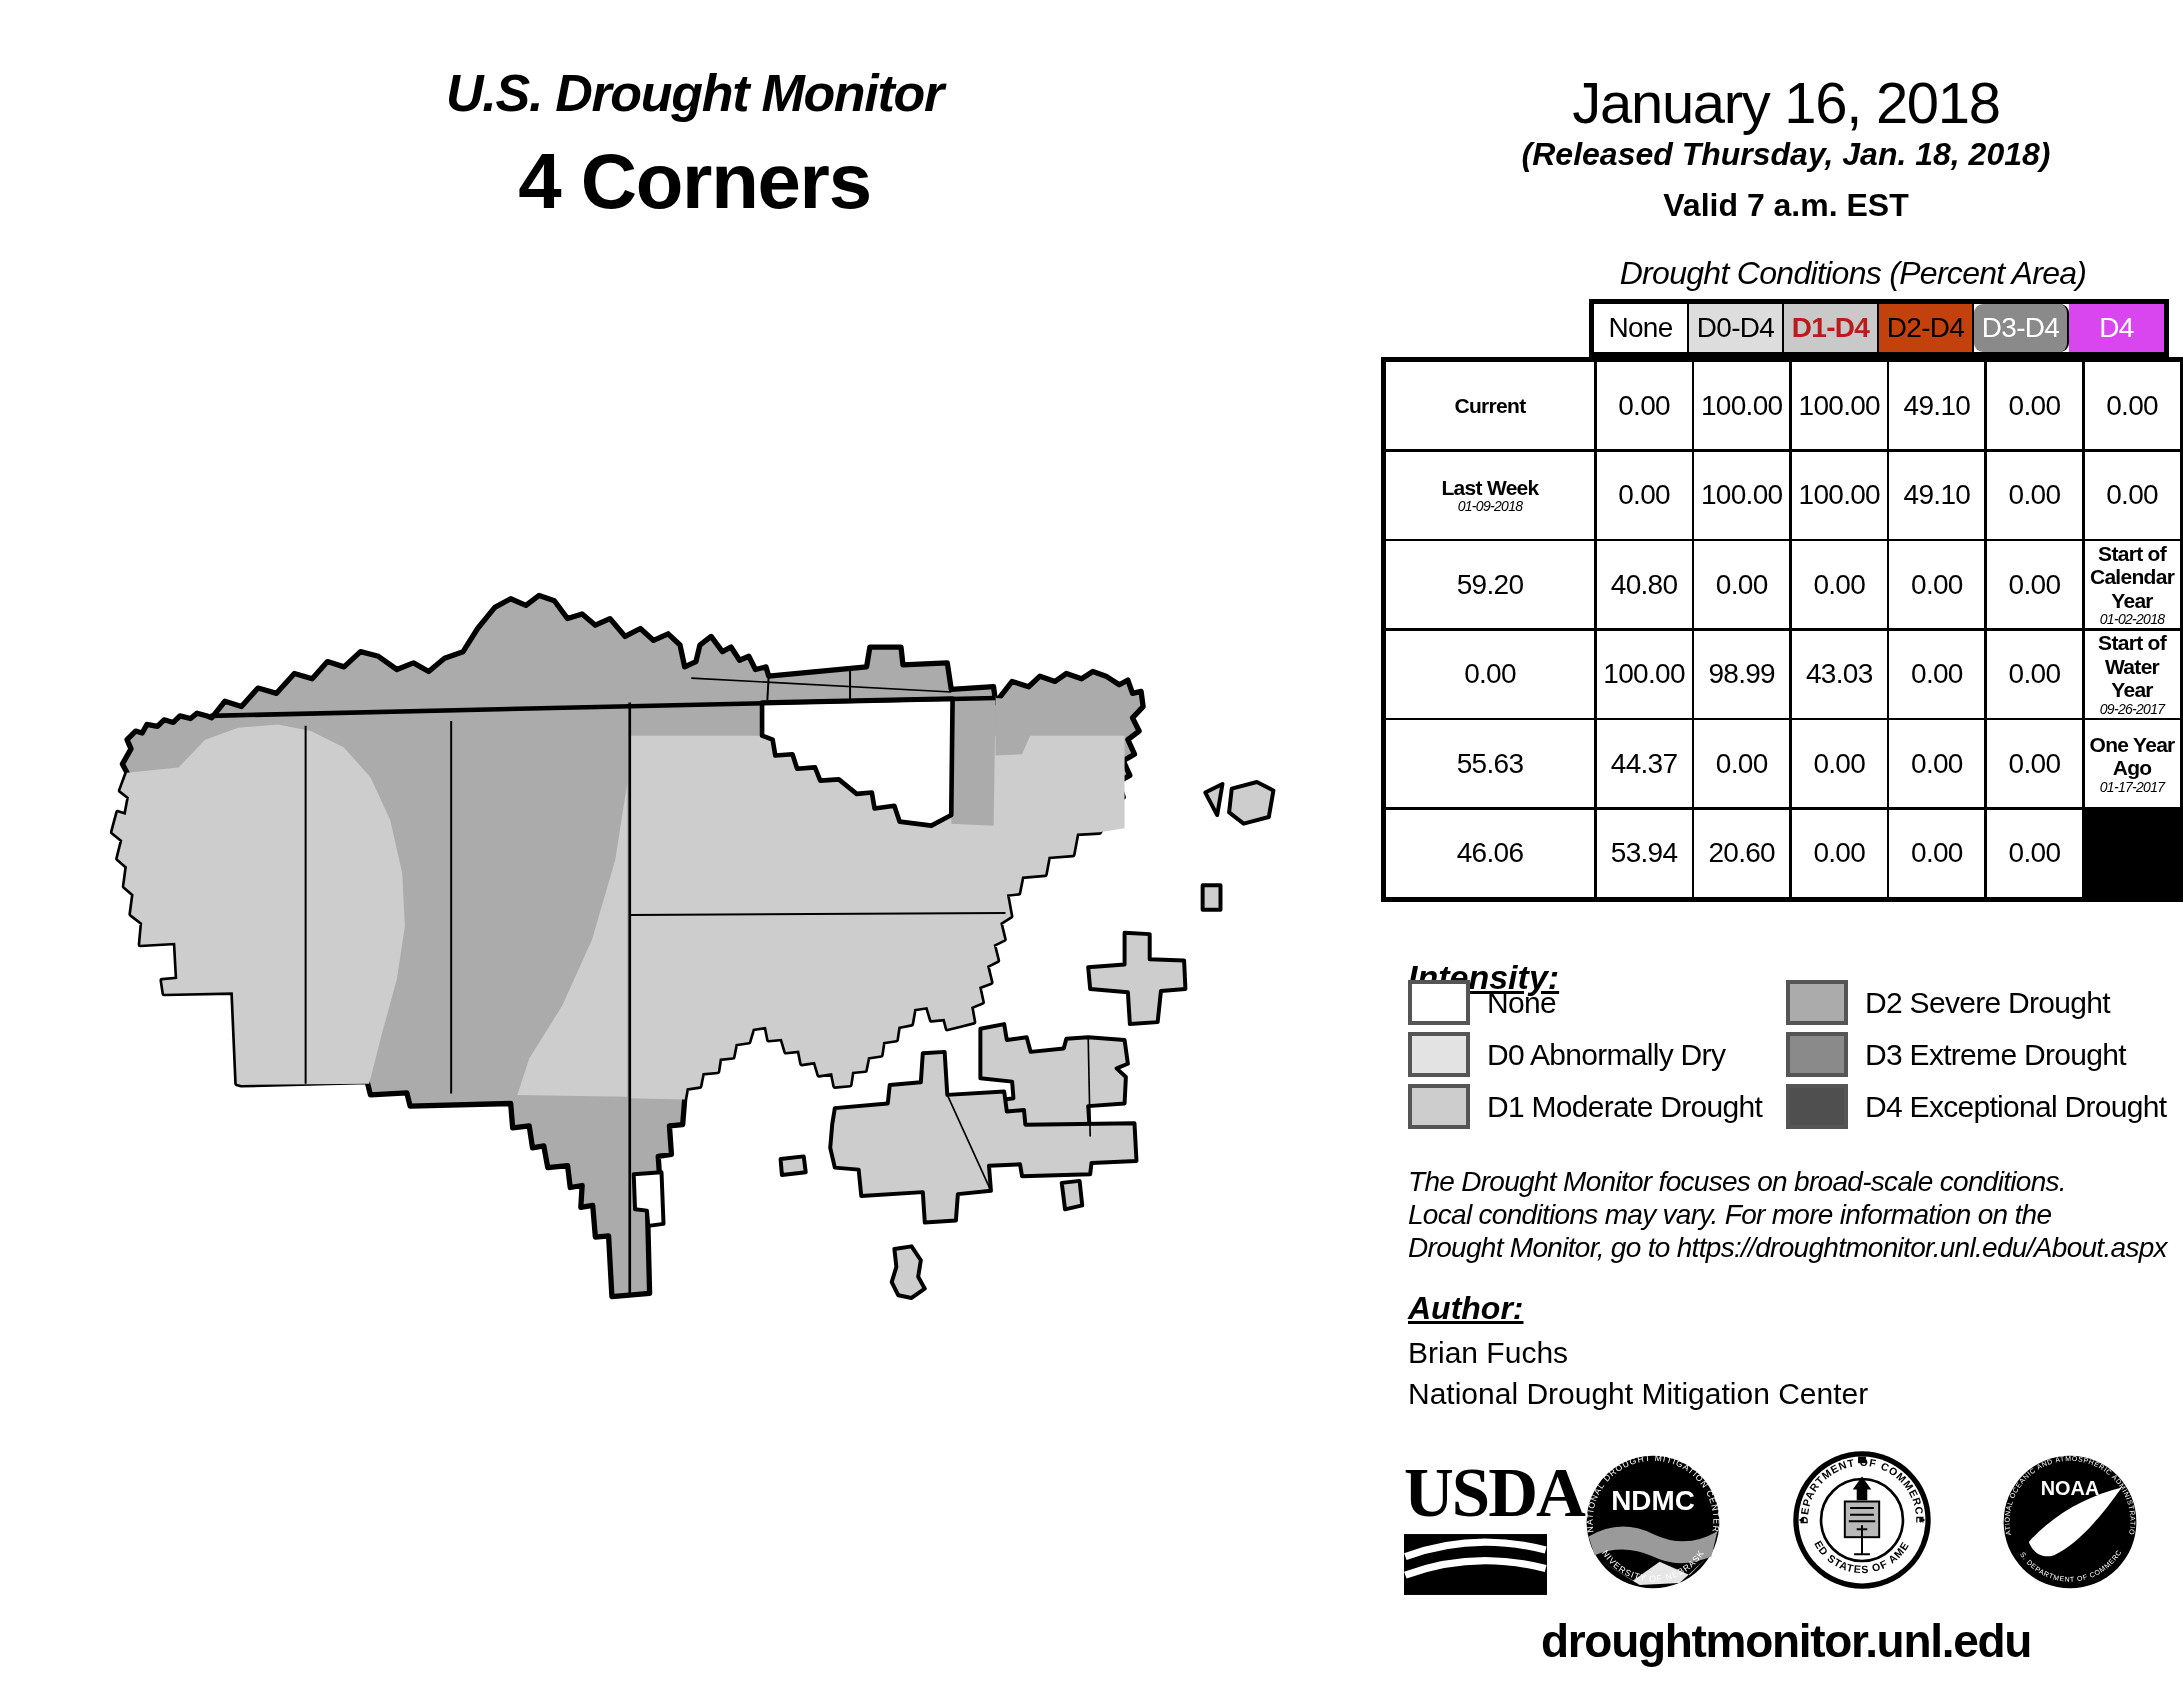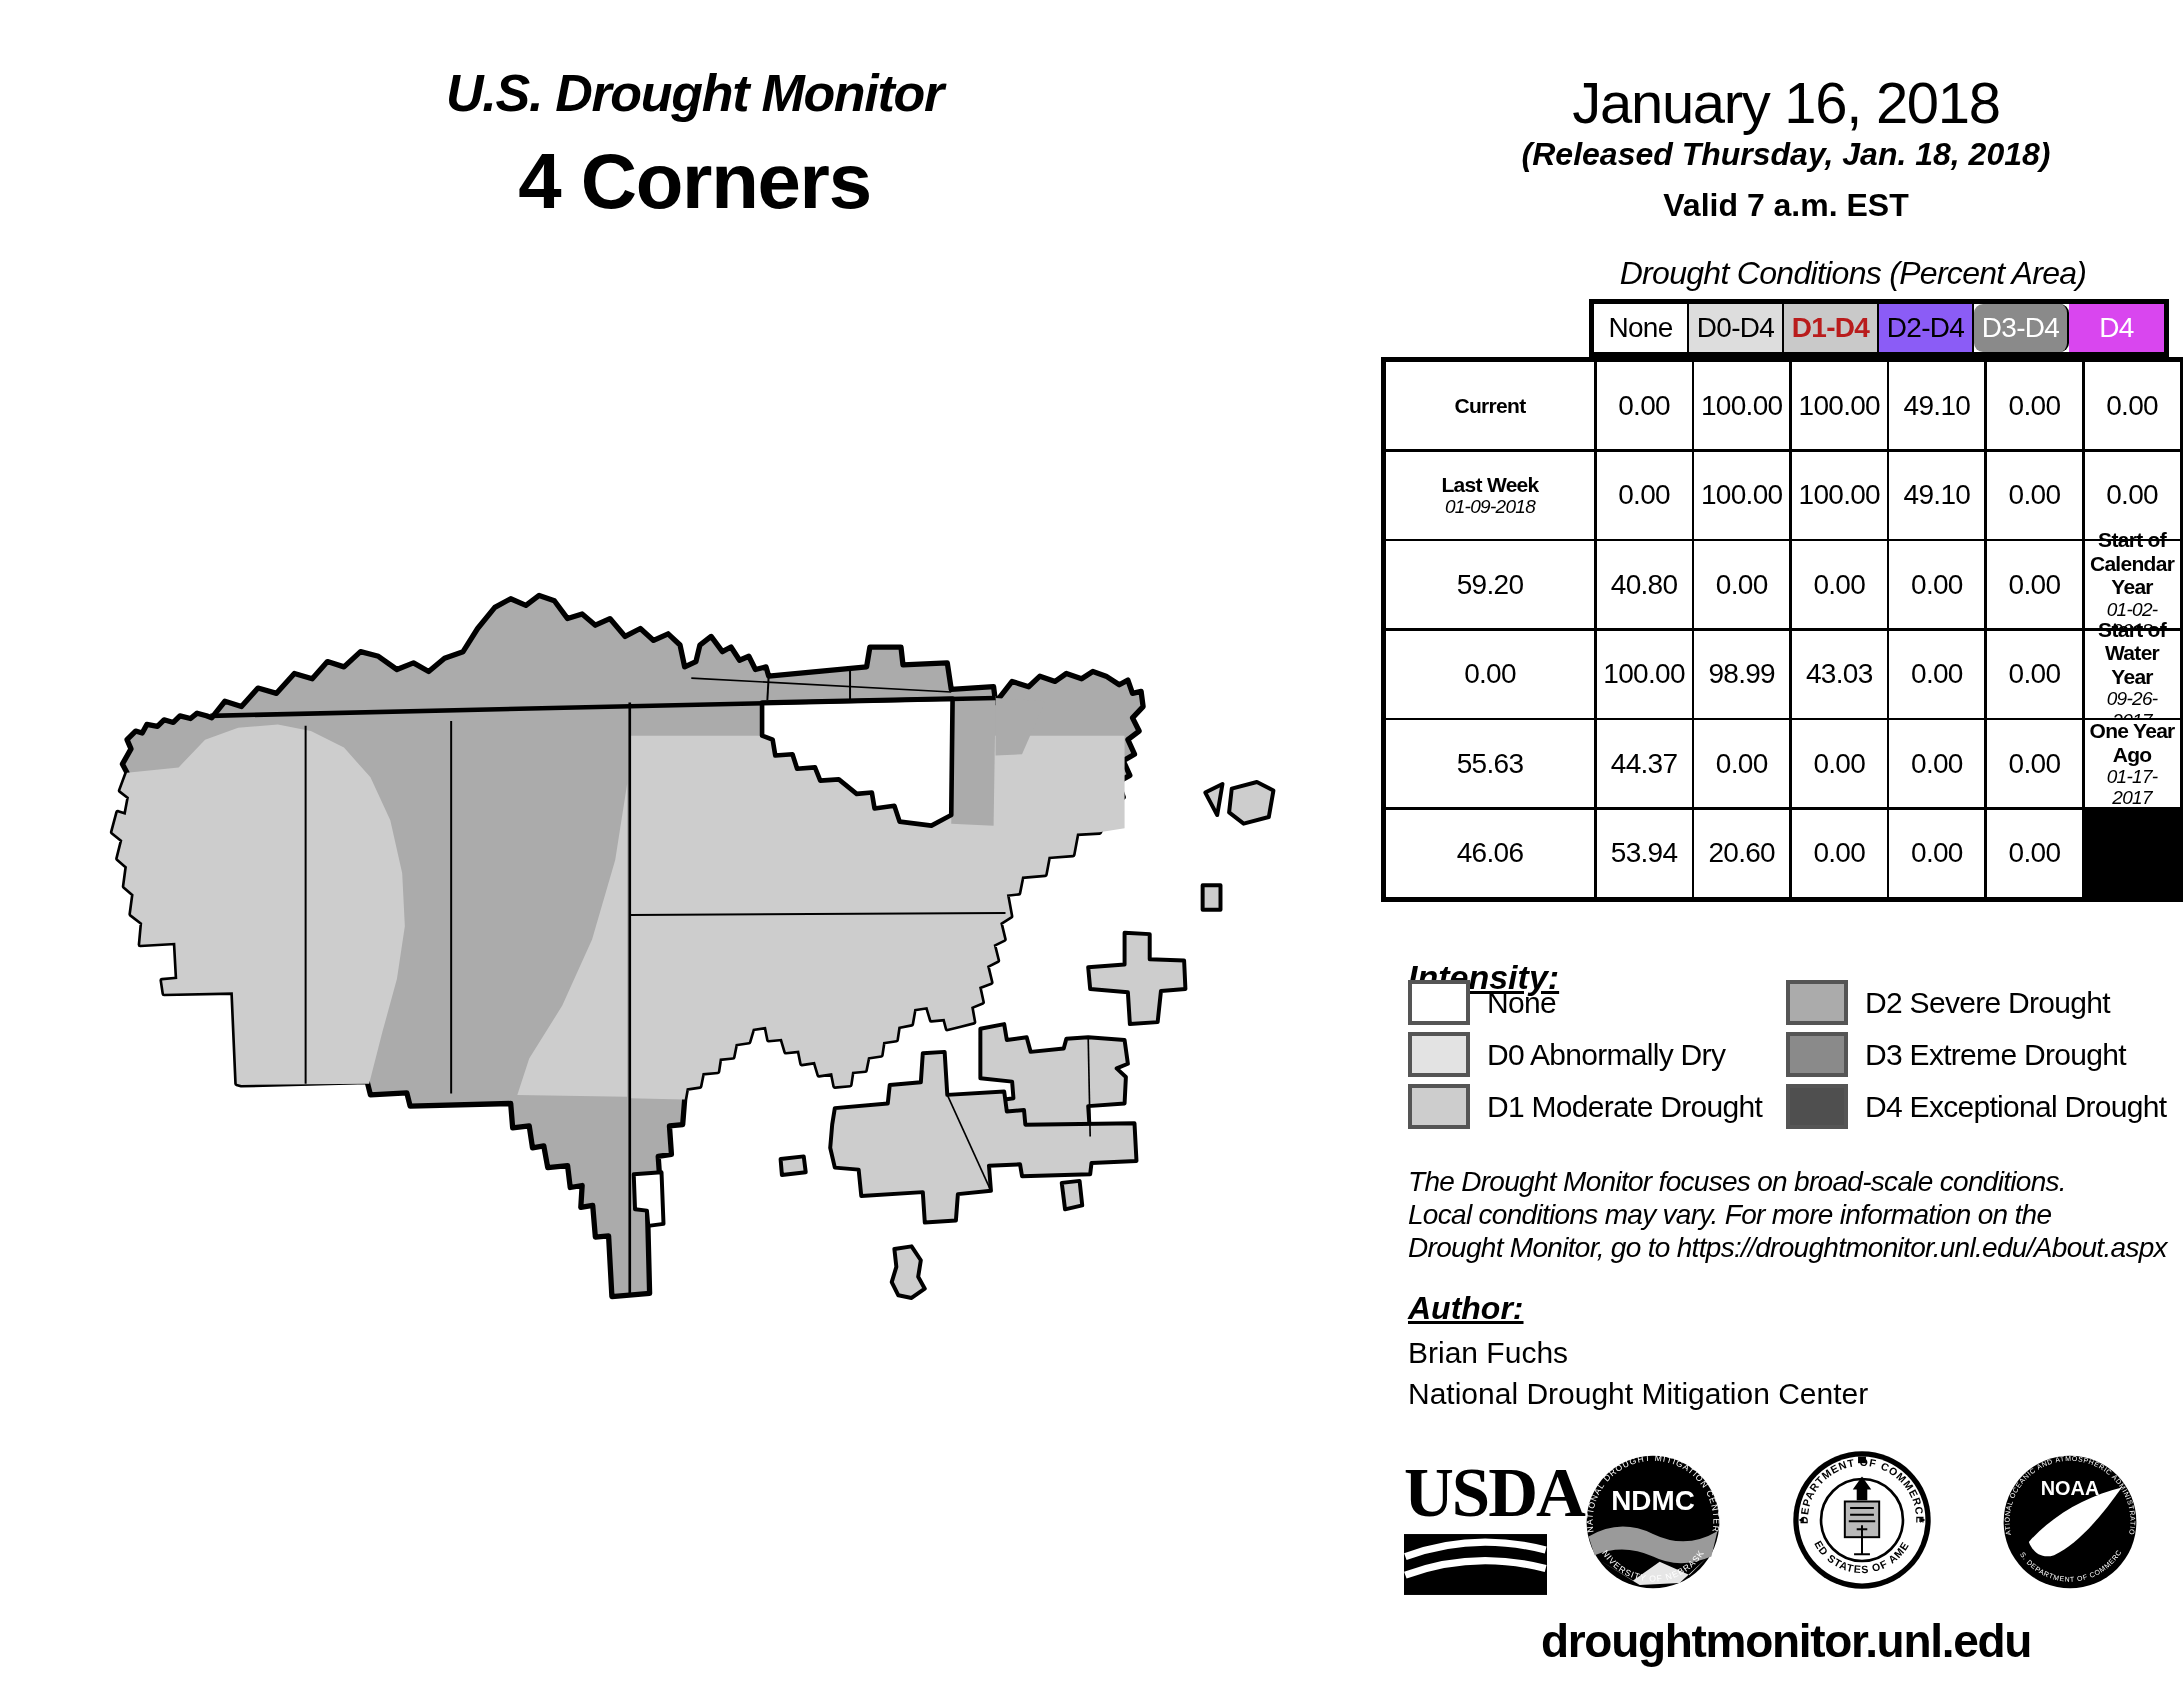--- a/index.html
+++ b/index.html
@@ -27,21 +27,21 @@
   .hdr-cell{height:48px;border-right:2.6px solid #000;display:flex;align-items:center;
     justify-content:center;font-size:28px;letter-spacing:-0.7px;}
   .hdr-cell:last-child{border-right:none;}
   .body-tbl{left:1381px;top:357px;display:grid;
     grid-template-columns:208px repeat(6,95px);border:5.3px solid #000;background:#000;
     grid-auto-rows:87px;grid-gap:2.6px;}
   .cell{background:#fff;display:flex;align-items:center;justify-content:center;
     font-size:28px;letter-spacing:-0.7px;}
   .lbl-cell{flex-direction:column;line-height:1.12;padding:0 4px;text-align:center;}
   .lbl-name{font-weight:bold;font-size:21px;}
-  .lbl-date{font-style:italic;font-size:19px;}
+  .lbl-date{font-style:italic;font-size:14px;}
   
   .intensity-h{left:1408px;top:934px;font-size:34px;font-weight:bold;font-style:italic;
     text-decoration:underline;margin-top:24px;}
   .leg-item{position:absolute;display:flex;align-items:center;}
   .chip{width:54px;height:37px;border:4.6px solid #555;display:inline-block;}
   .leg-lab{font-size:30px;margin-left:17px;letter-spacing:-0.7px;}
   
   .note{left:1408px;width:794px;font-size:28px;font-style:italic;letter-spacing:-0.7px;}
   .author-h{left:1408px;top:1290px;font-size:32px;font-weight:bold;font-style:italic;
     text-decoration:underline;}
@@ -152,21 +152,21 @@
 <div class="abs d-date">January 16, 2018</div>
 <div class="abs d-released">(Released Thursday, Jan. 18, 2018)</div>
 <div class="abs d-valid">Valid 7 a.m. EST</div>
 
 <div class="abs tbl-title">Drought Conditions (Percent Area)</div>
 
 <div class="abs hdr-row">
   <div class="hdr-cell" style="background: rgb(255, 255, 255); color: rgb(0, 0, 0);">None</div>
   <div class="hdr-cell" style="background: rgb(221, 221, 221); color: rgb(0, 0, 0);">D0-D4</div>
   <div class="hdr-cell" style="background: rgb(201, 201, 201); color: #b91c1c; font-weight: bold;">D1-D4</div>
-  <div class="hdr-cell" style="background: #8b5cf6; color: rgb(0, 0, 0);">D2-D4</div>
+  <div class="hdr-cell" style="background: #c2410c; color: rgb(0, 0, 0);">D2-D4</div>
   <div class="hdr-cell" style="background: rgb(138, 138, 138); color: rgb(255, 255, 255); border-radius: 9px;">D3-D4</div>
   <div class="hdr-cell" style="background: #d946ef; color: rgb(255, 255, 255);">D4</div>
 </div>
 
 <div class="abs body-tbl">
 
   <div class="cell lbl-cell">
     <span class="lbl-name">Current</span>
   </div>
   <div class="cell">0.00</div>

